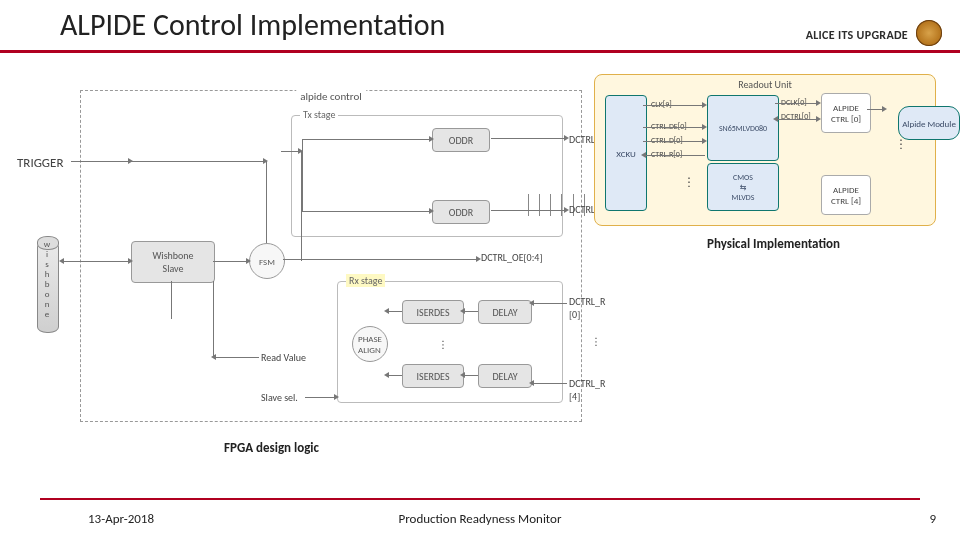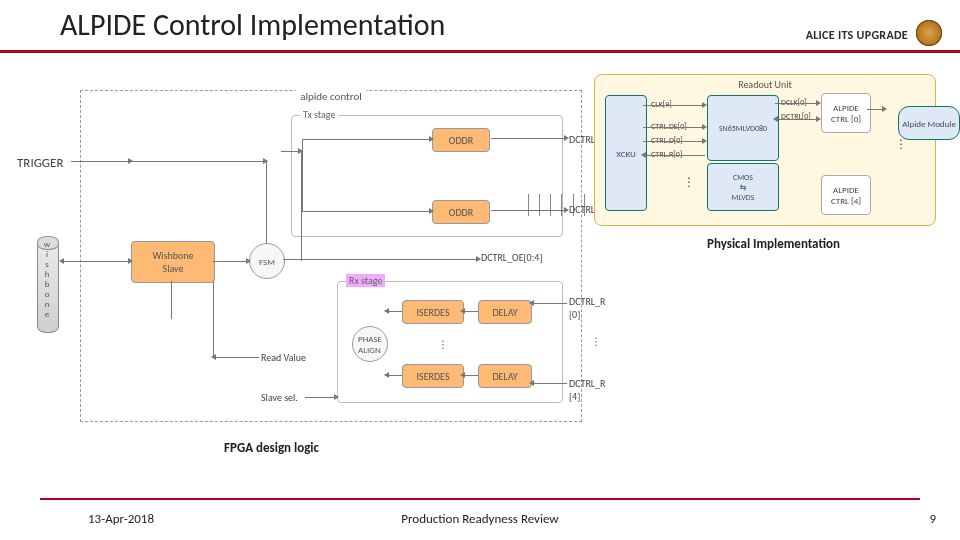--- a/index.html
+++ b/index.html
@@ -12,34 +12,34 @@
               box-shadow:inset 0 0 0 1px #6b3f10;}
   .footer-rule{position:absolute;left:40px;right:40px;bottom:40px;height:2px;background:#b00020;}
   .footer-date{position:absolute;left:88px;bottom:14px;font-size:13px;}
   .footer-center{position:absolute;left:0;right:0;bottom:14px;text-align:center;font-size:13px;}
   .footer-page{position:absolute;right:24px;bottom:14px;font-size:13px;}
 
   
   .fpga{position:absolute;left:80px;top:90px;width:500px;height:330px;border:1px dashed #999;}
   .fpga-title{position:absolute;left:50%;top:-1px;transform:translateX(-50%);font-size:11px;color:#555;background:#fff;padding:0 4px;}
   .lbl{font-size:10px;color:#444;position:absolute;}
-  .node{position:absolute;border:1px solid #999;border-radius:4px;background:#fdba74;font-size:10px;
+  .node{position:absolute;border:1px solid #999;border-radius:4px;background:#e5e5e5;font-size:10px;
         display:flex;align-items:center;justify-content:center;text-align:center;color:#555;}
   .cyl{position:absolute;width:20px;height:90px;left:-44px;top:150px;border:1px solid #888;border-radius:10px/6px;
        background:linear-gradient(#eaeaea,#cfcfcf);}
   .cyl-top{position:absolute;left:-1px;top:-6px;right:-1px;height:12px;border:1px solid #888;border-radius:10px/6px;background:#ddd;}
   .cyl-txt{position:absolute;left:-44px;top:148px;width:20px;font-size:9px;line-height:10px;text-align:center;color:#555;letter-spacing:0;}
   .circle{position:absolute;width:34px;height:34px;border:1px solid #999;border-radius:50%;background:#f7f7f7;
           font-size:9px;display:flex;align-items:center;justify-content:center;color:#555;}
   .txstage{position:absolute;left:210px;top:24px;width:270px;height:120px;border:1px solid #bbb;border-radius:4px;}
   .txstage-title{position:absolute;left:8px;top:-8px;font-size:10px;color:#666;background:#fff;padding:0 3px;}
   .fanout{position:absolute;left:236px;top:70px;width:90px;height:30px;display:flex;align-items:flex-end;justify-content:space-between;}
   .fanout span{width:1px;height:22px;background:#888;}
   .rxstage{position:absolute;left:256px;top:190px;width:224px;height:120px;border:1px solid #bbb;border-radius:4px;}
-  .rxstage-title{position:absolute;left:8px;top:-8px;font-size:10px;color:#666;background:#f0abfc;padding:0 3px;}
+  .rxstage-title{position:absolute;left:8px;top:-8px;font-size:10px;color:#666;background:#fef9c3;padding:0 3px;}
   .arrow-h{position:absolute;height:1px;background:#777;}
   .arrow-h:after{content:'';position:absolute;right:-5px;top:-3px;border:3px solid transparent;border-left:5px solid #777;}
   .arrow-h.rev:after{left:-5px;right:auto;border:3px solid transparent;border-right:5px solid #777;}
   .arrow-v{position:absolute;width:1px;background:#777;}
   .fpga-caption{position:absolute;left:224px;top:440px;font-size:13px;font-weight:700;}
 
   
   .phys{position:absolute;right:24px;top:74px;width:340px;height:150px;border:1px solid #e0b04a;border-radius:8px;
         background:#fff7df;}
   .phys-title{position:absolute;left:50%;top:3px;transform:translateX(-50%);font-size:10px;color:#555;}
@@ -180,15 +180,15 @@
     <div class="dots-v" style="left:300px;top:66px;">⋮</div>
 
     <div class="arrow-h" style="left:272px;top:34px;width:18px;"></div>
   </div>
 
   <div class="pblock" style="right:0px;top:106px;width:56px;height:28px;position:absolute;border-radius:11px;">Alpide Module</div>
   <div class="phys-caption">Physical Implementation</div>
 
   <div class="footer-rule"></div>
   <div class="footer-date">13-Apr-2018</div>
-  <div class="footer-center">Production Readyness Review</div>
+  <div class="footer-center">Production Readyness Monitor</div>
   <div class="footer-page">9</div>
 </div>
 
 </body></html>

